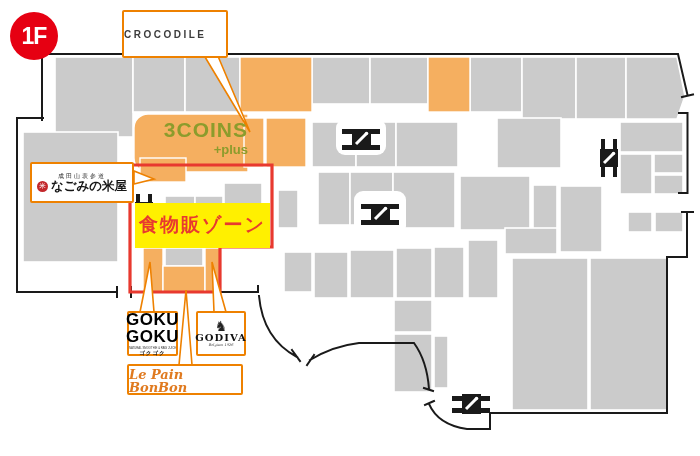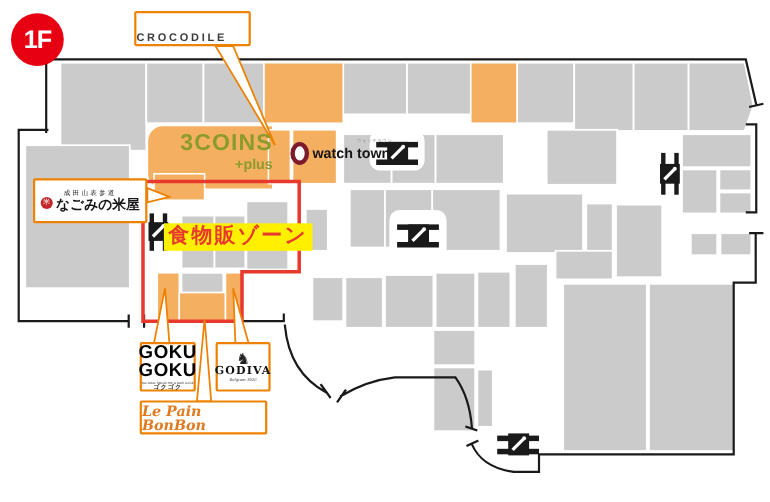--- a/index.html
+++ b/index.html
@@ -4,25 +4,25 @@
 <style>
   html,body{margin:0;padding:0;background:#ffffff;font-family:"Liberation Sans",sans-serif;}
   #stage{position:relative;width:700px;height:456px;background:#fff;overflow:hidden;}
   #basemap{position:absolute;left:0;top:0;}
   .abs{position:absolute;}
   
   #floor-badge{left:10px;top:12px;width:48px;height:48px;border-radius:50%;background:#E60012;
     color:#fff;display:flex;align-items:center;justify-content:center;font-weight:800;font-size:23px;letter-spacing:-1px;}
   
   .callout{background:#fff;border:2px solid #EE8100;border-radius:2px;display:flex;align-items:center;justify-content:center;box-sizing:border-box;z-index:5;}
-  #co-crocodile{left:122px;top:10px;width:106px;height:32px;gap:19px;align-items:flex-end;}
+  #co-crocodile{left:122px;top:10px;width:106px;height:48px;gap:19px;}
   #co-crocodile .t{font-size:10px;font-weight:700;letter-spacing:2.5px;color:#3c3c3c;}
   #co-nagomi{left:30px;top:162px;width:104px;height:41px;flex-direction:column;line-height:1.05;}
   #co-nagomi .top{font-size:6px;letter-spacing:2px;color:#222;font-family:"DejaVu Serif",serif;}
-  #co-nagomi .row{display:flex;align-items:flex-start;gap:3px;}
+  #co-nagomi .row{display:flex;align-items:flex-end;gap:3px;}
   #co-nagomi .seal{width:11px;height:11px;border-radius:50%;background:#C3272B;color:#fff;font-size:6.5px;display:flex;align-items:center;justify-content:center;}
   #co-nagomi .name{font-size:12.5px;font-weight:700;font-family:"DejaVu Serif",serif;color:#151515;}
   #co-goku{left:127px;top:311px;width:51px;height:45px;flex-direction:column;line-height:1;}
   #co-goku .g{font-size:17px;font-weight:800;letter-spacing:.5px;color:#000000;text-align:center;}
   #co-goku .tag{font-size:2.8px;color:#333;margin-top:2px;white-space:nowrap;}
   #co-goku .kana{font-size:5.5px;font-weight:700;color:#111;margin-top:1px;letter-spacing:1px;}
   #co-godiva{left:196px;top:311px;width:50px;height:45px;flex-direction:column;line-height:1;}
   #co-godiva .emblem{font-size:14px;color:#222;line-height:1;}
   #co-godiva .n{font-family:"DejaVu Serif",serif;font-size:10px;font-weight:700;letter-spacing:1px;color:#111;}
   #co-godiva .sub{font-family:"DejaVu Serif",serif;font-style:italic;font-size:3.5px;color:#333;margin-top:1px;}
@@ -32,22 +32,22 @@
   #lbl-3coins{left:138px;top:119px;width:110px;text-align:right;color:#8C9C2C;z-index:4;line-height:1;}
   #lbl-3coins .big{font-size:21px;font-weight:800;letter-spacing:1px;}
   #lbl-3coins .plus{font-size:13px;font-weight:800;margin-top:3px;}
   #lbl-watch{left:264px;top:129px;display:flex;align-items:center;gap:3px;z-index:4;}
   #lbl-watch .ring{width:9px;height:13px;border:4px solid #7D1B2D;border-radius:50%;background:#fff;box-sizing:content-box;}
   #lbl-watch .t{font-size:13px;font-weight:600;color:#141414;white-space:nowrap;}
   #lbl-watch .kana{position:absolute;top:-4px;right:-2px;font-size:4px;color:#8a8a8a;letter-spacing:.5px;}
   #lbl-room{left:240px;top:61px;width:72px;display:flex;flex-direction:column;align-items:center;z-index:4;line-height:1;}
   #lbl-room .t{font-size:9px;font-weight:800;color:#111;margin-top:2px;}
   #lbl-maru{left:431px;top:64px;font-size:17px;font-weight:900;color:#8E2038;letter-spacing:1px;z-index:4;white-space:nowrap;}
-  #lbl-zone{left:149px;top:203px;background:#FFF000;color:#E8392F;font-size:19px;font-weight:900;
-    letter-spacing:2px;padding:2px 4px;line-height:1.1;z-index:4;white-space:nowrap;}
+  #lbl-zone{left:135px;top:203px;background:#FFF000;color:#E8392F;font-size:19px;font-weight:900;
+    letter-spacing:2px;padding:12px 4px;line-height:1.1;z-index:4;white-space:nowrap;}
 </style>
 </head>
 <body>
 
 <div id="stage">
 
   <svg id="basemap" width="700" height="456" viewBox="0 0 700 456">
 
     <g fill="#CBCBCB" stroke="#ffffff" stroke-width="1.6">
       <rect x="55" y="57" width="78" height="80"></rect>
@@ -170,25 +170,20 @@
 
   <div class="abs" id="floor-badge">
     <span>1F</span>
   </div>
 
   <div class="abs" id="lbl-3coins">
     <div class="big">3COINS</div>
     <div class="plus">+plus</div>
   </div>
 
-  <div class="abs" id="lbl-watch">
-    <span class="ring"></span>
-    <span class="t">watch town</span>
-    <span class="kana">ウォッチタウン</span>
-  </div>
 
 
 
   <div class="abs" id="lbl-zone">食物販ゾーン</div>
 
   <div class="abs callout" id="co-crocodile">
     <span class="t">CROCODILE</span>
     <svg width="20" height="12">
       <path d="M1,7 Q4,3 9,4 L14,5 Q17,5.5 19,3 L18.5,6 Q16.5,9 12,8.8 L4,9 Q1,9 1,7 Z" fill="#1E7B3C"></path>
       <rect x="4" y="8.6" width="2" height="2.4" fill="#1E7B3C"></rect>

